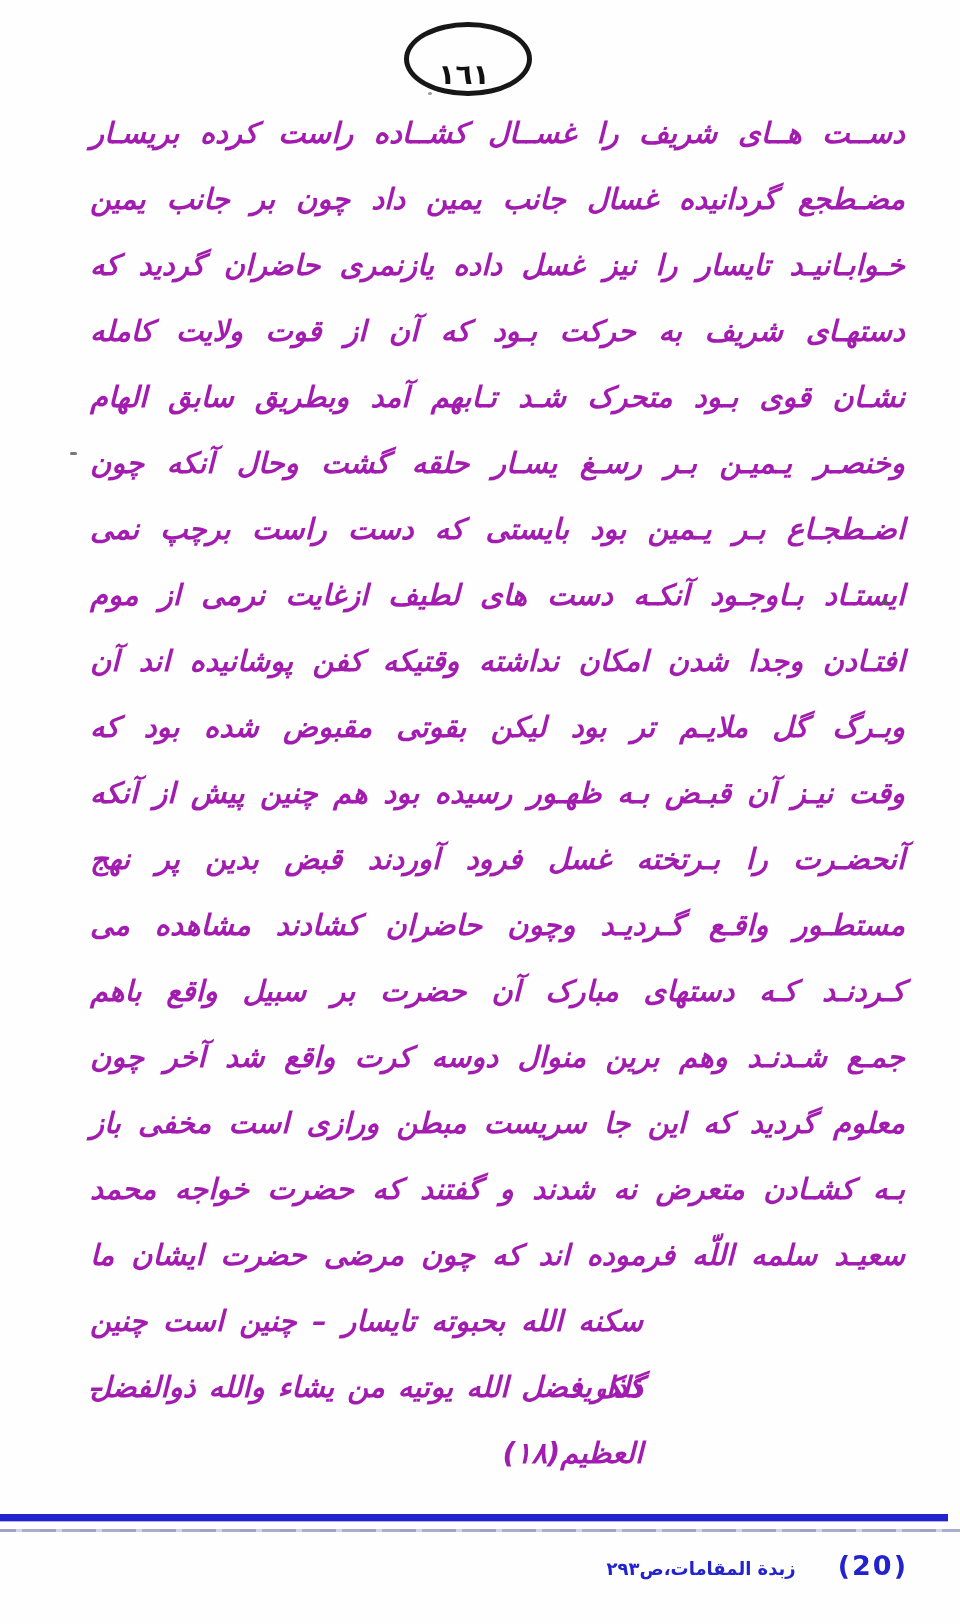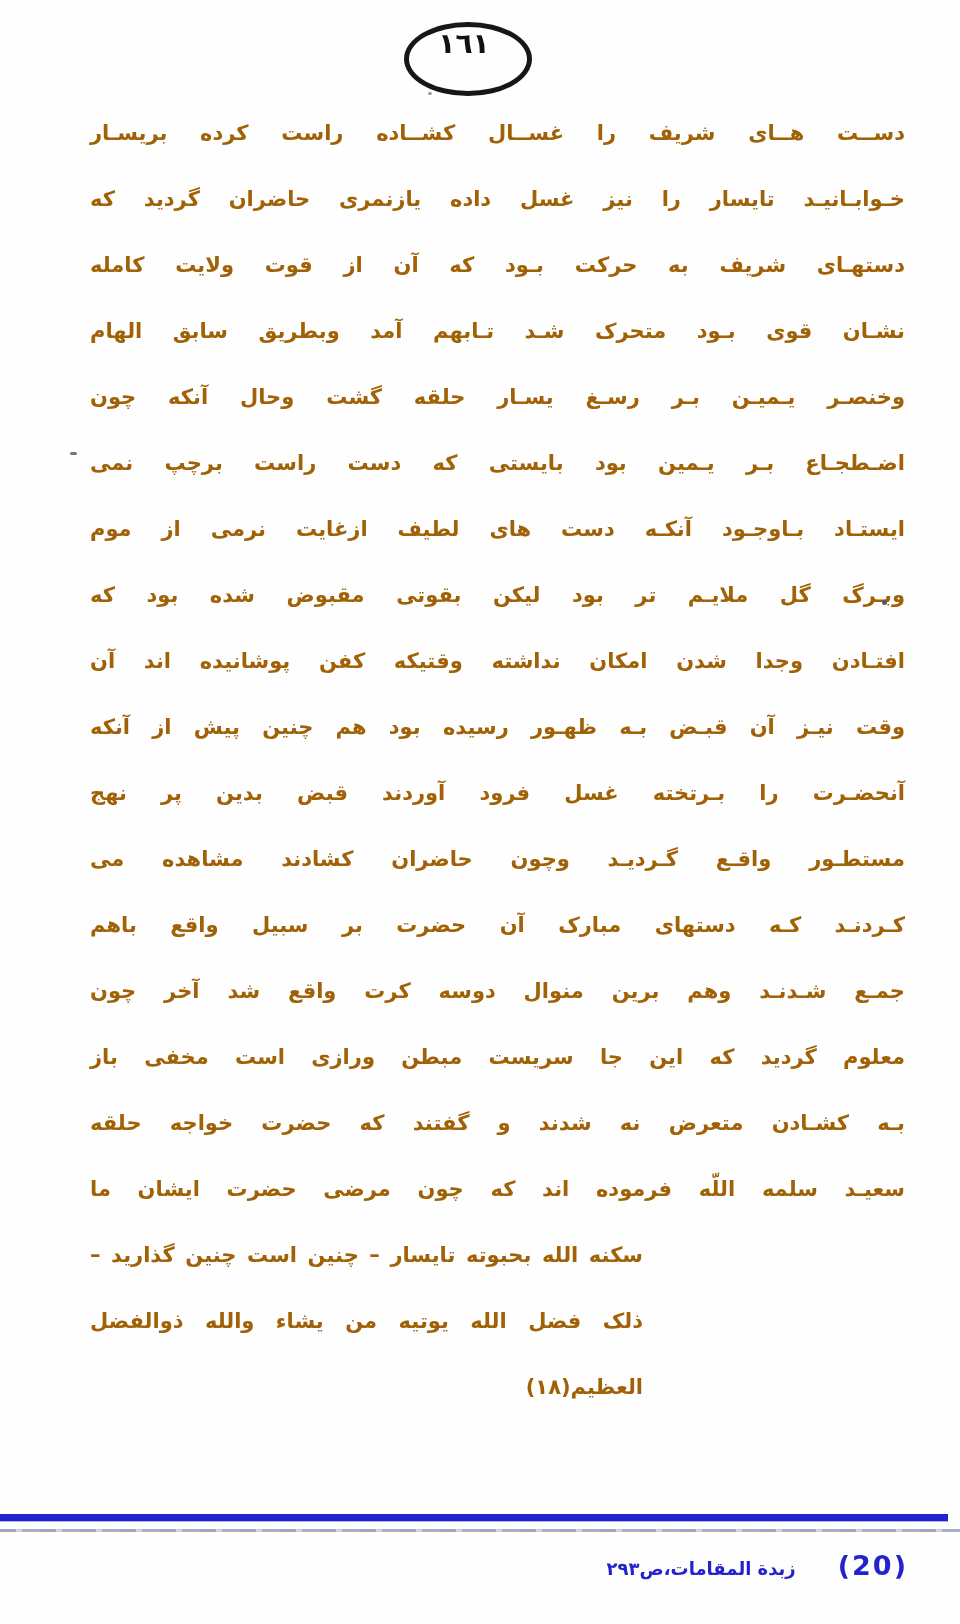--- a/index.html
+++ b/index.html
@@ -9,38 +9,39 @@
     background:#fefefe;
     overflow:hidden;
     font-family:"DejaVu Sans", sans-serif;
   }
   
   .oval{
     position:absolute;top:22px;left:404px;
     width:118px;height:64px;
     border:5px solid #171717;
     border-radius:50%;
-    display:flex;align-items:flex-start;justify-content:center;
+    display:flex;align-items:flex-end;justify-content:center;
   }
   .oval span{
     font-size:28px;font-weight:700;color:#111;
     letter-spacing:9px;direction:rtl;
     transform:translateX(-4px);
   }
   
   .text{
     position:absolute;top:100px;left:90px;right:55px;
     direction:rtl;
   }
   .line{
     height:66px;line-height:66px;
-    font-size:21px;font-weight:700;color:#a16207;
+    font-size:29px;font-weight:700;color:#a21caf;
     text-align:justify;text-align-last:justify;
     text-justify:inter-word;
     overflow:visible;
+    font-style:italic;
   }
   .line.indent{margin-right:262px;}
   
   .rule-main{
     position:absolute;top:1514px;left:0;width:948px;height:7px;
     background:var(--accent,#2323cd);
     box-shadow:0 1px 0 rgba(35,35,205,.35);
   }
   .rule-thin{
     position:absolute;top:1529px;left:0;width:960px;height:3px;
@@ -67,35 +68,36 @@
 <body>
 
 <div class="page">
 
   <div class="oval">
     <span>١٦١</span>
   </div>
 
   <div class="text">
     <div class="line">دســت هــای شریف را غســال کشــاده راست کرده بریسـار</div>
+    <div class="line">مضـطجع گردانیده غسال جانب یمین داد چون بر جانب یمین</div>
     <div class="line">خـوابـانیـد تایسار را نیز غسل داده یازنمری حاضران گردید که</div>
     <div class="line">دستهـای شریف به حرکت بـود که آن از قوت ولایت کامله</div>
     <div class="line">نشـان قوی بـود متحرک شـد تـابهم آمد وبطریق سابق الهام</div>
     <div class="line">وخنصـر یـمیـن بـر رسـغ یسـار حلقه گشت وحال آنکه چون</div>
     <div class="line">اضـطجـاع بـر یـمین بود بایستی که دست راست برچپ نمی</div>
     <div class="line">ایستـاد بـاوجـود آنکـه دست های لطیف ازغایت نرمی از موم</div>
+    <div class="line">افتـادن وجدا شدن امکان نداشته وقتیکه کفن پوشانیده اند آن</div>
     <div class="line">وبـرگ گل ملایـم تر بود لیکن بقوتی مقبوض شده بود که</div>
-    <div class="line">افتـادن وجدا شدن امکان نداشته وقتیکه کفن پوشانیده اند آن</div>
     <div class="line">وقت نیـز آن قبـض بـه ظهـور رسیده بود هم چنین پیش از آنکه</div>
     <div class="line">آنحضـرت را بـرتخته غسل فرود آوردند قبض بدین پر نهج</div>
     <div class="line">مستطـور واقـع گـردیـد وچون حاضران کشادند مشاهده می</div>
     <div class="line">کـردنـد کـه دستهای مبارک آن حضرت بر سبیل واقع باهم</div>
     <div class="line">جمـع شـدنـد وهم برین منوال دوسه کرت واقع شد آخر چون</div>
     <div class="line">معلوم گردید که این جا سریست مبطن ورازی است مخفی باز</div>
-    <div class="line">بـه کشـادن متعرض نه شدند و گفتند که حضرت خواجه حلقه</div>
+    <div class="line">بـه کشـادن متعرض نه شدند و گفتند که حضرت خواجه محمد</div>
     <div class="line">سعیـد سلمه اللّه فرموده اند که چون مرضی حضرت ایشان ما</div>
     <div class="line indent">سکنه الله بحبوته تایسار – چنین است چنین گذارید –</div>
     <div class="line indent">ذلک فضل الله یوتیه من یشاء والله ذوالفضل العظیم(١٨)</div>
   </div>
 
   <div class="rule-main"></div>
   <div class="rule-thin"></div>
 
   <div class="footer">
     <span class="marker">(20)</span>

